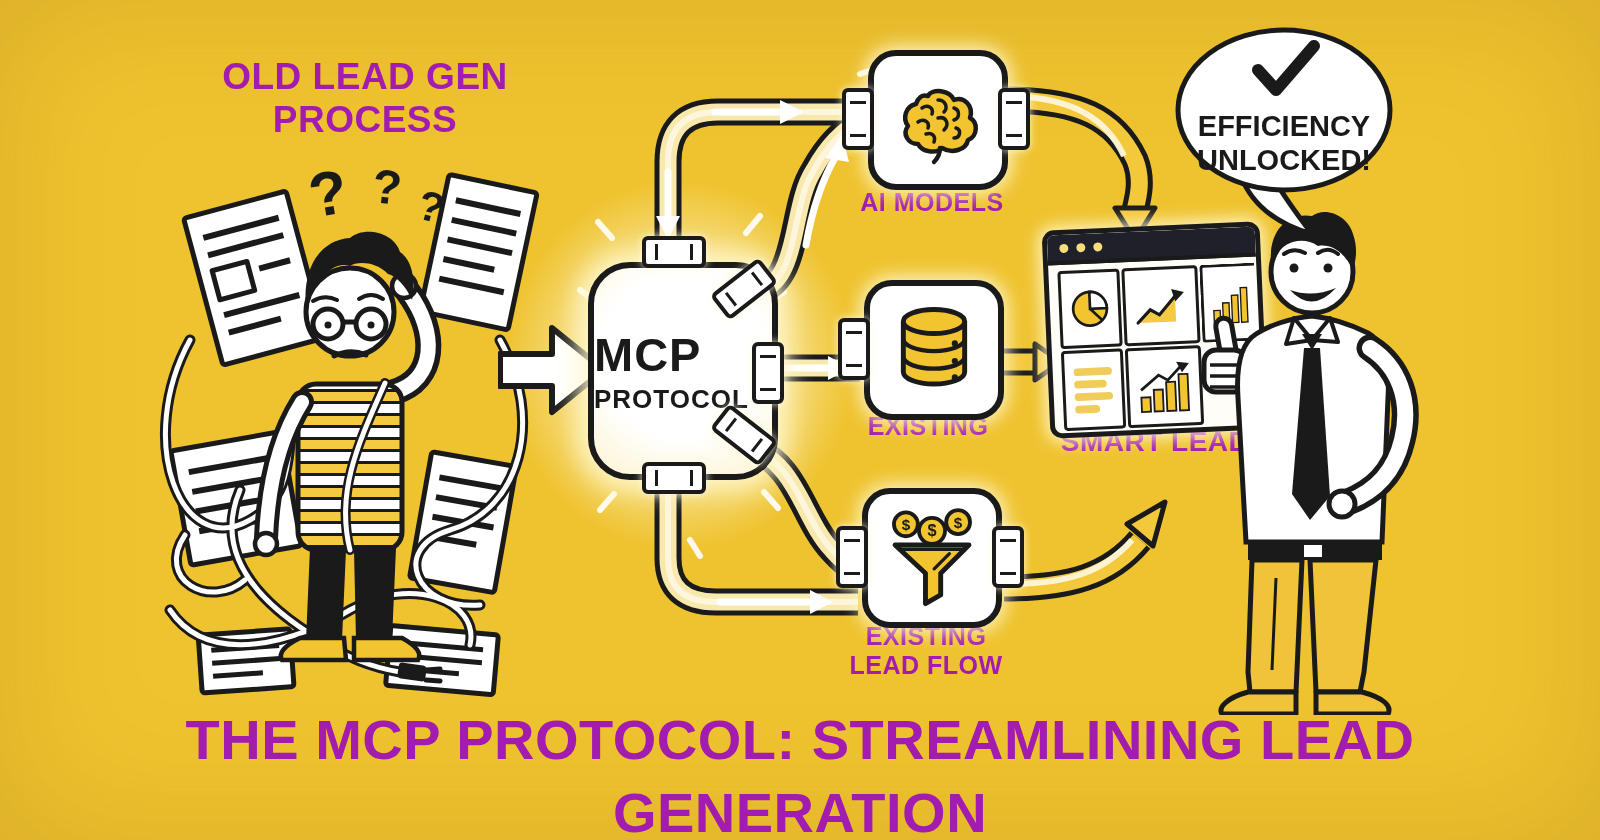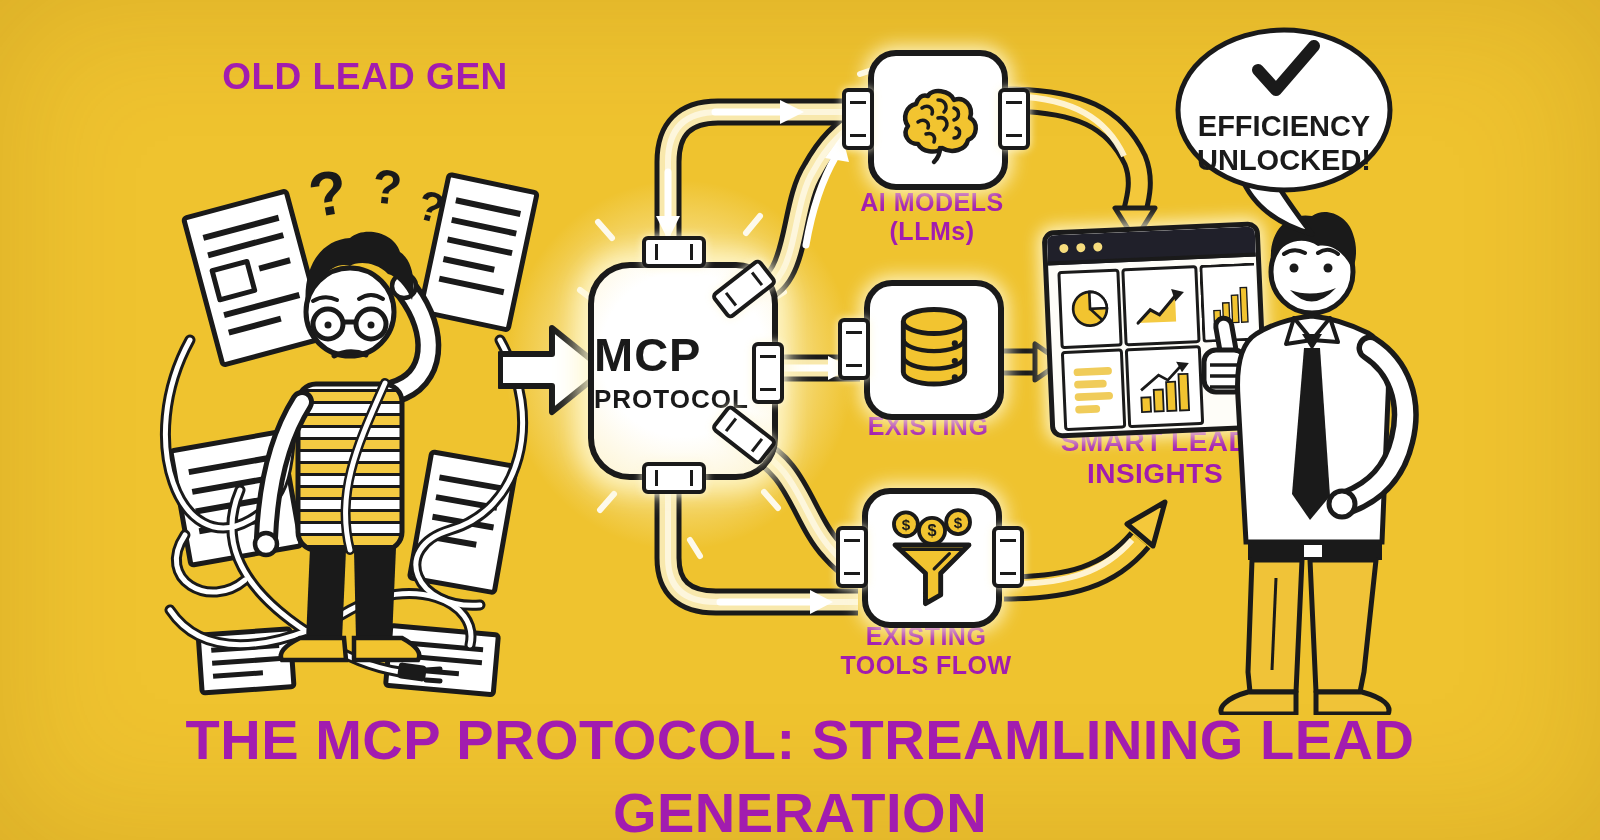--- a/index.html
+++ b/index.html
@@ -61,20 +61,21 @@
 </style>
 </head>
 <body>
 
 <div id="stage">
 
   <div id="mcp-glow" class="abs"></div>
 
   <div class="abs lbl title-lbl" style="left:205px;top:56px;width:320px;">
     <span>OLD LEAD GEN</span>
+    <span>PROCESS</span>
   </div>
 
   <svg class="abs" style="left:150px;top:140px;z-index:2" width="390" height="570" viewBox="0 0 390 570">
     <defs>
       <pattern id="stripePat" width="12" height="24" patternUnits="userSpaceOnUse">
         <rect width="12" height="24" fill="#FFFFFF"></rect>
         <rect y="9" width="12" height="3" fill="#1A1A1A"></rect>
         <rect y="12" width="12" height="9" fill="#F4CA42"></rect>
         <rect y="21" width="12" height="3" fill="#1A1A1A"></rect>
       </pattern>
@@ -288,21 +289,20 @@
       <path d="M 30,34 C 36,30 42,34 40,40 M 46,26 C 54,26 56,34 52,38 M 62,34 C 68,36 68,44 62,46
                M 26,48 C 32,44 38,48 36,54 M 46,44 C 54,42 58,50 52,56 M 64,54 C 70,56 68,64 62,64
                M 34,60 C 40,58 44,62 42,68" fill="none" stroke="#1A1A1A" stroke-width="3.5" stroke-linecap="round"></path>
       <path d="M 48,74 C 48,80 46,84 42,88" fill="none" stroke="#1A1A1A" stroke-width="4.5" stroke-linecap="round"></path>
     </svg>
   </div>
   <div class="conn v abs" style="left:842px;top:88px;"></div>
   <div class="conn v abs" style="left:998px;top:88px;"></div>
   <div class="abs lbl node-lbl" style="left:822px;top:188px;width:220px;">
     <span>AI MODELS</span>
-    <span>(LLMs)</span>
   </div>
 
   <div class="node" style="left:864px;top:280px;">
     <svg width="88" height="92" viewBox="0 0 80 84">
       <path d="M 12,16 L 12,62 A 28,11 0 0 0 68,62 L 68,16" fill="#F2C430" stroke="#1A1A1A" stroke-width="4.5"></path>
       <ellipse cx="40" cy="16" rx="28" ry="11" fill="#F2C430" stroke="#1A1A1A" stroke-width="4.5"></ellipse>
       <path d="M 12,32 A 28,11 0 0 0 68,32" fill="none" stroke="#1A1A1A" stroke-width="4"></path>
       <path d="M 12,48 A 28,11 0 0 0 68,48" fill="none" stroke="#1A1A1A" stroke-width="4"></path>
       <circle cx="59" cy="36" r="2.8" fill="#1A1A1A"></circle>
         <circle cx="59" cy="52" r="2.8" fill="#1A1A1A"></circle>
@@ -326,21 +326,21 @@
       </g>
       <path d="M 10,34 L 78,34 L 52,60 L 52,80 L 38,88 L 38,60 Z" fill="#F2C430" stroke="#1A1A1A" stroke-width="4.5" stroke-linejoin="round"></path>
       <path d="M 14,38 L 74,38" fill="none" stroke="#1A1A1A" stroke-width="3"></path>
       <path d="M 60,42 L 46,56" fill="none" stroke="#1A1A1A" stroke-width="3" stroke-linecap="round"></path>
     </svg>
   </div>
   <div class="conn v abs" style="left:836px;top:526px;"></div>
   <div class="conn v abs" style="left:992px;top:526px;"></div>
   <div class="abs lbl node-lbl" style="left:816px;top:622px;width:220px;">
     <span>EXISTING</span>
-    <span>TOOLS FLOW</span>
+    <span>LEAD FLOW</span>
   </div>
 
   <div id="dashboard" class="abs">
     <div class="bar">
       <div class="dot"></div>
       <div class="dot"></div>
       <div class="dot"></div>
     </div>
     <div class="cell" style="left:9px;top:36px;width:56px;height:72px;">
       <svg width="46" height="46" viewBox="0 0 60 60">
@@ -378,21 +378,20 @@
         <rect x="20" y="34" width="10" height="24" fill="#F2C430" stroke="#1A1A1A" stroke-width="2"></rect>
         <rect x="34" y="26" width="10" height="32" fill="#F2C430" stroke="#1A1A1A" stroke-width="2"></rect>
         <rect x="48" y="18" width="10" height="40" fill="#F2C430" stroke="#1A1A1A" stroke-width="2"></rect>
         <polyline points="6,34 26,18 36,24 52,8" fill="none" stroke="#1A1A1A" stroke-width="3"></polyline>
         <polygon points="46,4 60,6 52,16" fill="#1A1A1A"></polygon>
       </svg>
     </div>
   </div>
   <div class="abs lbl dash-lbl" style="left:1040px;top:426px;width:230px;">
     <span>SMART LEAD</span>
-    <span>INSIGHTS</span>
   </div>
 
   <svg class="abs" style="left:1190px;top:200px;z-index:4" width="265" height="515" viewBox="0 0 265 515">
 
     <path d="M 88,160 C 72,166 62,172 54,176" fill="none" stroke="#1A1A1A" stroke-width="26" stroke-linecap="round"></path>
     <path d="M 88,160 C 72,166 62,172 54,176" fill="none" stroke="#FFFFFF" stroke-width="15" stroke-linecap="round"></path>
     <g>
       <rect x="28" y="118" width="16" height="42" rx="8" fill="#FFFFFF" stroke="#1A1A1A" stroke-width="5" transform="rotate(-10 36 139)"></rect>
       <rect x="14" y="150" width="42" height="42" rx="12" fill="#FFFFFF" stroke="#1A1A1A" stroke-width="5"></rect>
       <line x1="20" y1="165" x2="50" y2="165" stroke="#1A1A1A" stroke-width="3.5"></line>

